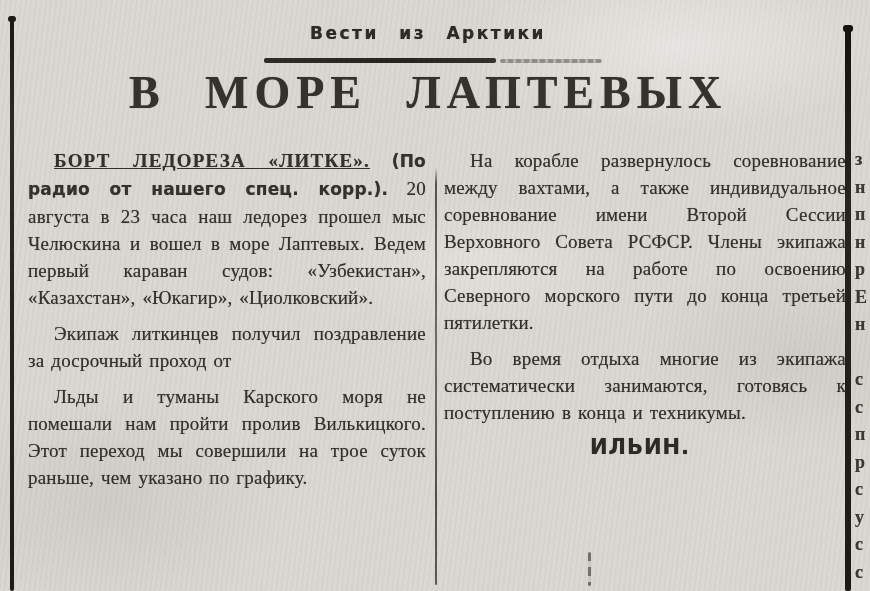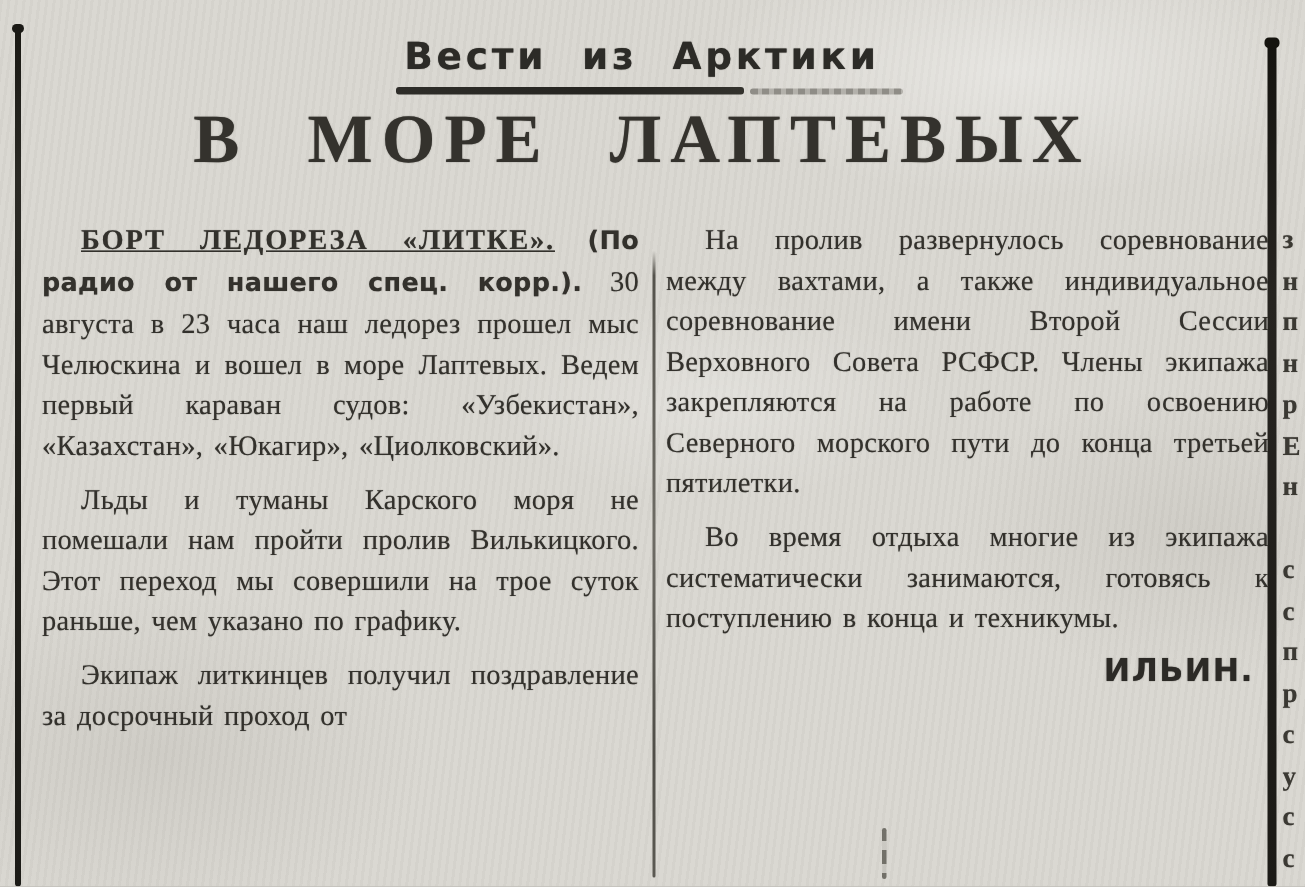--- a/index.html
+++ b/index.html
@@ -46,21 +46,21 @@
     color:#3b3933; letter-spacing:1px;
     text-shadow:0 0 0.6px rgba(50,48,44,0.6);
   }
   .margin-col span { display:block; height:27.5px; }
 
   
   .kicker {
     position:absolute; top:23px; left:10px; width:836px;
     text-align:center;
     font-family:"DejaVu Sans", sans-serif;
-    font-weight:bold; font-size:25px;
+    font-weight:bold; font-size:17px;
     letter-spacing:2.5px; word-spacing:12px;
     color:#2c2b27;
     text-shadow:0 0 0.7px rgba(44,43,39,0.7);
   }
   .kicker-underline-dark {
     position:absolute; top:58px; left:264px; width:232px; height:5px;
     background:linear-gradient(90deg,#2e2d29,#252420 60%,#33322d);
     border-radius:2px;
   }
   .kicker-underline-light {
@@ -101,21 +101,21 @@
   .indent { text-indent:26px; }
   .lead-caps {
     font-weight:bold; letter-spacing:1.2px;text-decoration:underline;
   }
   .credit {
     font-family:"DejaVu Sans", sans-serif;
     font-weight:bold; font-size:17px; letter-spacing:0.2px;
   }
   .signature {
     margin:2px 10px 0 0;
-    text-align:right;
+    text-align:center;
     font-family:"DejaVu Sans", sans-serif;
     font-weight:bold; font-size:21px; letter-spacing:1px;
     color:#2c2a26;
     text-shadow:0 0 0.8px rgba(44,42,38,0.7);
   }
 
   
   .stray-mark {
     position:absolute; left:588px; top:552px; width:3px; height:34px;
     background:repeating-linear-gradient(180deg,#59574f 0 9px, rgba(89,87,79,0.15) 9px 15px);
@@ -151,29 +151,29 @@
 
   <div class="kicker">Вести из Арктики</div>
   <div class="kicker-underline-dark"></div>
   <div class="kicker-underline-light"></div>
 
   <h1 class="headline">В МОРЕ ЛАПТЕВЫХ</h1>
 
   <div class="columns">
 
     <div class="col col-left">
-      <p class="p indent"><span class="lead-caps">БОРТ ЛЕДОРЕЗА «ЛИТКЕ».</span> <span class="credit">(По радио от нашего спец. корр.).</span> <span>30 августа в 23 часа наш ледорез прошел мыс Челюскина и вошел в море Лаптевых. Ведем первый караван судов: «Узбекистан», «Казахстан», «Юкагир», «Циолковский».</span></p>
+      <p class="p indent"><span class="lead-caps">БОРТ ЛЕДОРЕЗА «ЛИТКЕ».</span> <span class="credit">(По радио от нашего спец. корр.).</span> <span>20 августа в 23 часа наш ледорез прошел мыс Челюскина и вошел в море Лаптевых. Ведем первый караван судов: «Узбекистан», «Казахстан», «Юкагир», «Циолковский».</span></p>
+      <p class="p indent">Экипаж литкинцев получил поздравление за досрочный проход от</p>
       <p class="p indent">Льды и туманы Карского моря не помешали нам пройти пролив Вилькицкого. Этот переход мы совершили на трое суток раньше, чем указано по графику.</p>
-      <p class="p indent">Экипаж литкинцев получил поздравление за досрочный проход от</p>
     </div>
 
     <div class="divider"></div>
 
     <div class="col col-right">
-      <p class="p indent">На пролив развернулось соревнование между вахтами, а также индивидуальное соревнование имени Второй Сессии Верховного Совета РСФСР. Члены экипажа закрепляются на работе по освоению Северного морского пути до конца третьей пятилетки.</p>
+      <p class="p indent">На корабле развернулось соревнование между вахтами, а также индивидуальное соревнование имени Второй Сессии Верховного Совета РСФСР. Члены экипажа закрепляются на работе по освоению Северного морского пути до конца третьей пятилетки.</p>
       <p class="p indent">Во время отдыха многие из экипажа систематически занимаются, готовясь к поступлению в конца и техникумы.</p>
       <p class="signature">ИЛЬИН.</p>
     </div>
 
   </div>
 
   <div class="stray-mark"></div>
 
 </div>
 

